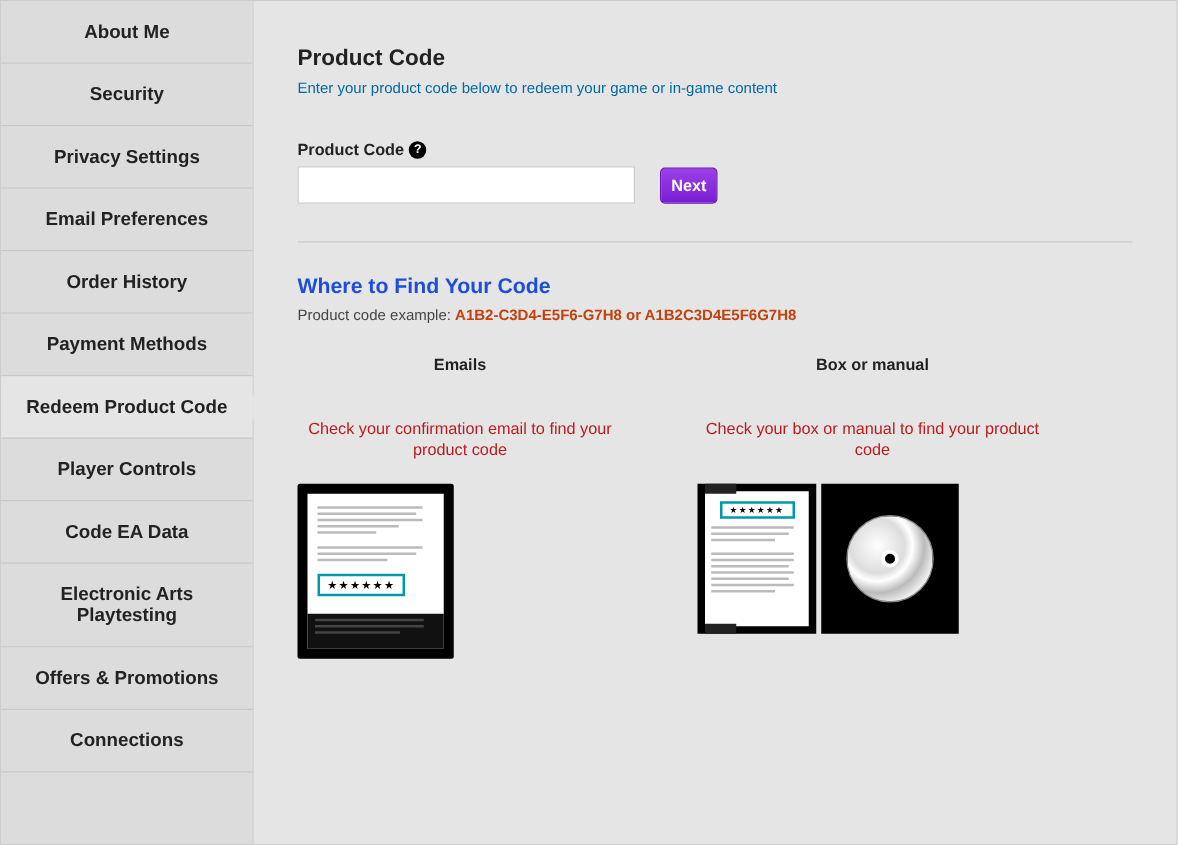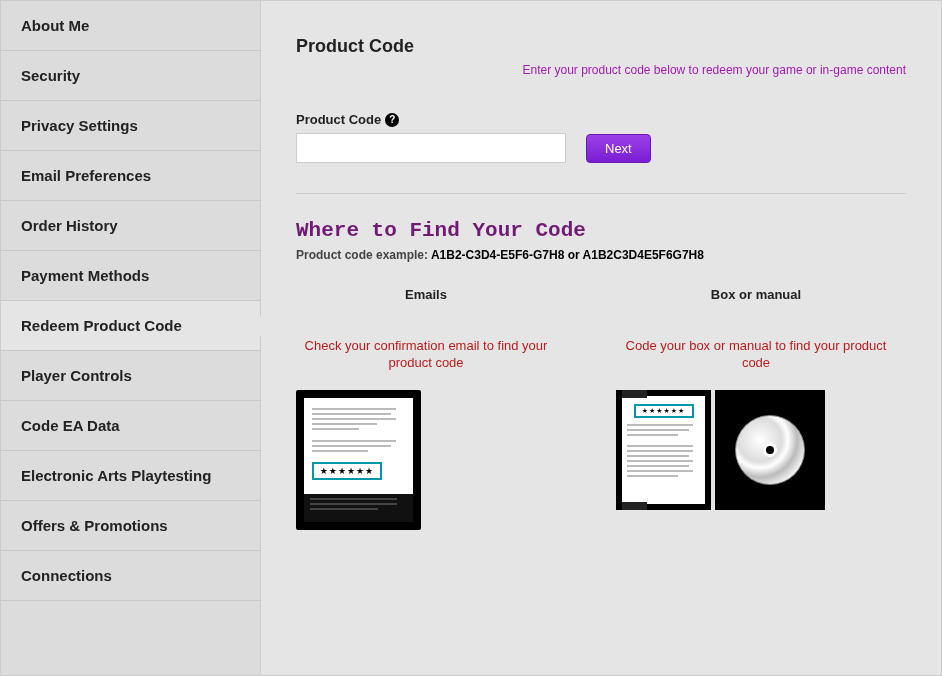--- a/index.html
+++ b/index.html
@@ -11,23 +11,24 @@
       overflow: hidden;
     }
     .container {
       display: flex;
       width: 942px;
       height: 676px;
       background: #e5e5e5;
       border: 1px solid #ccc;
     }
     .sidebar {
-      width: 260px;
+      width: 202px;
       background: #dcdcdc;
       border-right: 1px solid #ccc;
+      text-align: center;
     }
     .sidebar-item {
       padding: 16px 20px;
       font-size: 15px;
       font-weight: bold;
       color: #222;
       border-bottom: 1px solid #c8c8c8;
       cursor: pointer;
       background: #dcdcdc;
     }
@@ -52,23 +53,22 @@
       position: relative;
     }
     .page-title {
       font-size: 18px;
       font-weight: bold;
       color: #222;
       margin-bottom: 6px;
     }
     .page-subtitle {
       font-size: 12px;
-      color: #a21caf;
+      color: #0369a1;
       margin-bottom: 35px;
-      text-align: right;
     }
     .field-row {
       margin-bottom: 30px;
     }
     .field-label {
       font-size: 13px;
       color: #222;
       font-weight: bold;
       margin-bottom: 6px;
       display: flex;
@@ -99,43 +99,42 @@
       background: #fff;
       padding: 4px 8px;
       font-size: 13px;
     }
     .next-btn {
       background: #8a2be2;
       background: linear-gradient(#9b40e8, #7a1ed4);
       color: #fff;
       border: 1px solid #6a15b5;
       border-radius: 4px;
-      padding: 6px 18px;
-      font-size: 13px;
-      font-weight: normal;
+      padding: 6px 8px;
+      font-size: 13px;
+      font-weight: bold;
       cursor: pointer;
     }
     .divider {
       border: none;
       border-top: 1px solid #ccc;
       margin: 0 0 25px 0;
     }
     .section-title {
-      font-size: 21px;
-      font-weight: bold;
-      color: #701a75;
+      font-size: 17px;
+      font-weight: bold;
+      color: #1d4ed8;
       margin-bottom: 6px;
-      font-family: Liberation Mono, monospace;
     }
     .example-line {
       font-size: 12px;
       margin-bottom: 25px;
     }
-    .example-label { color: #444; font-weight: bold; }
-    .example-value { color: #000000; font-weight: bold; }
+    .example-label { color: #444; font-weight: normal; }
+    .example-value { color: #c2410c; font-weight: bold; }
     .help-cols {
       display: flex;
       gap: 60px;
     }
     .help-col {
       width: 260px;
       text-align: center;
     }
     .help-col-wide { width: 280px; }
     .help-title {
@@ -318,21 +317,21 @@
               <div class="dark-line dl-90"></div>
               <div class="dark-line dl-90"></div>
               <div class="dark-line dl-70"></div>
             </div>
           </div>
         </div>
       </div>
 
       <div class="help-col help-col-wide">
         <div class="help-title">Box or manual</div>
-        <div class="help-desc">Code your box or manual to find your product code</div>
+        <div class="help-desc">Check your box or manual to find your product code</div>
         <div class="illus-box">
           <div class="manual">
             <div class="manual-tab tl"></div>
             <div class="manual-tab bl"></div>
             <div class="manual-paper">
               <div class="code-box-sm">★★★★★★</div>
               <div class="text-lines">
                 <div class="text-line tl-90"></div>
                 <div class="text-line tl-85"></div>
                 <div class="text-line tl-70"></div>

